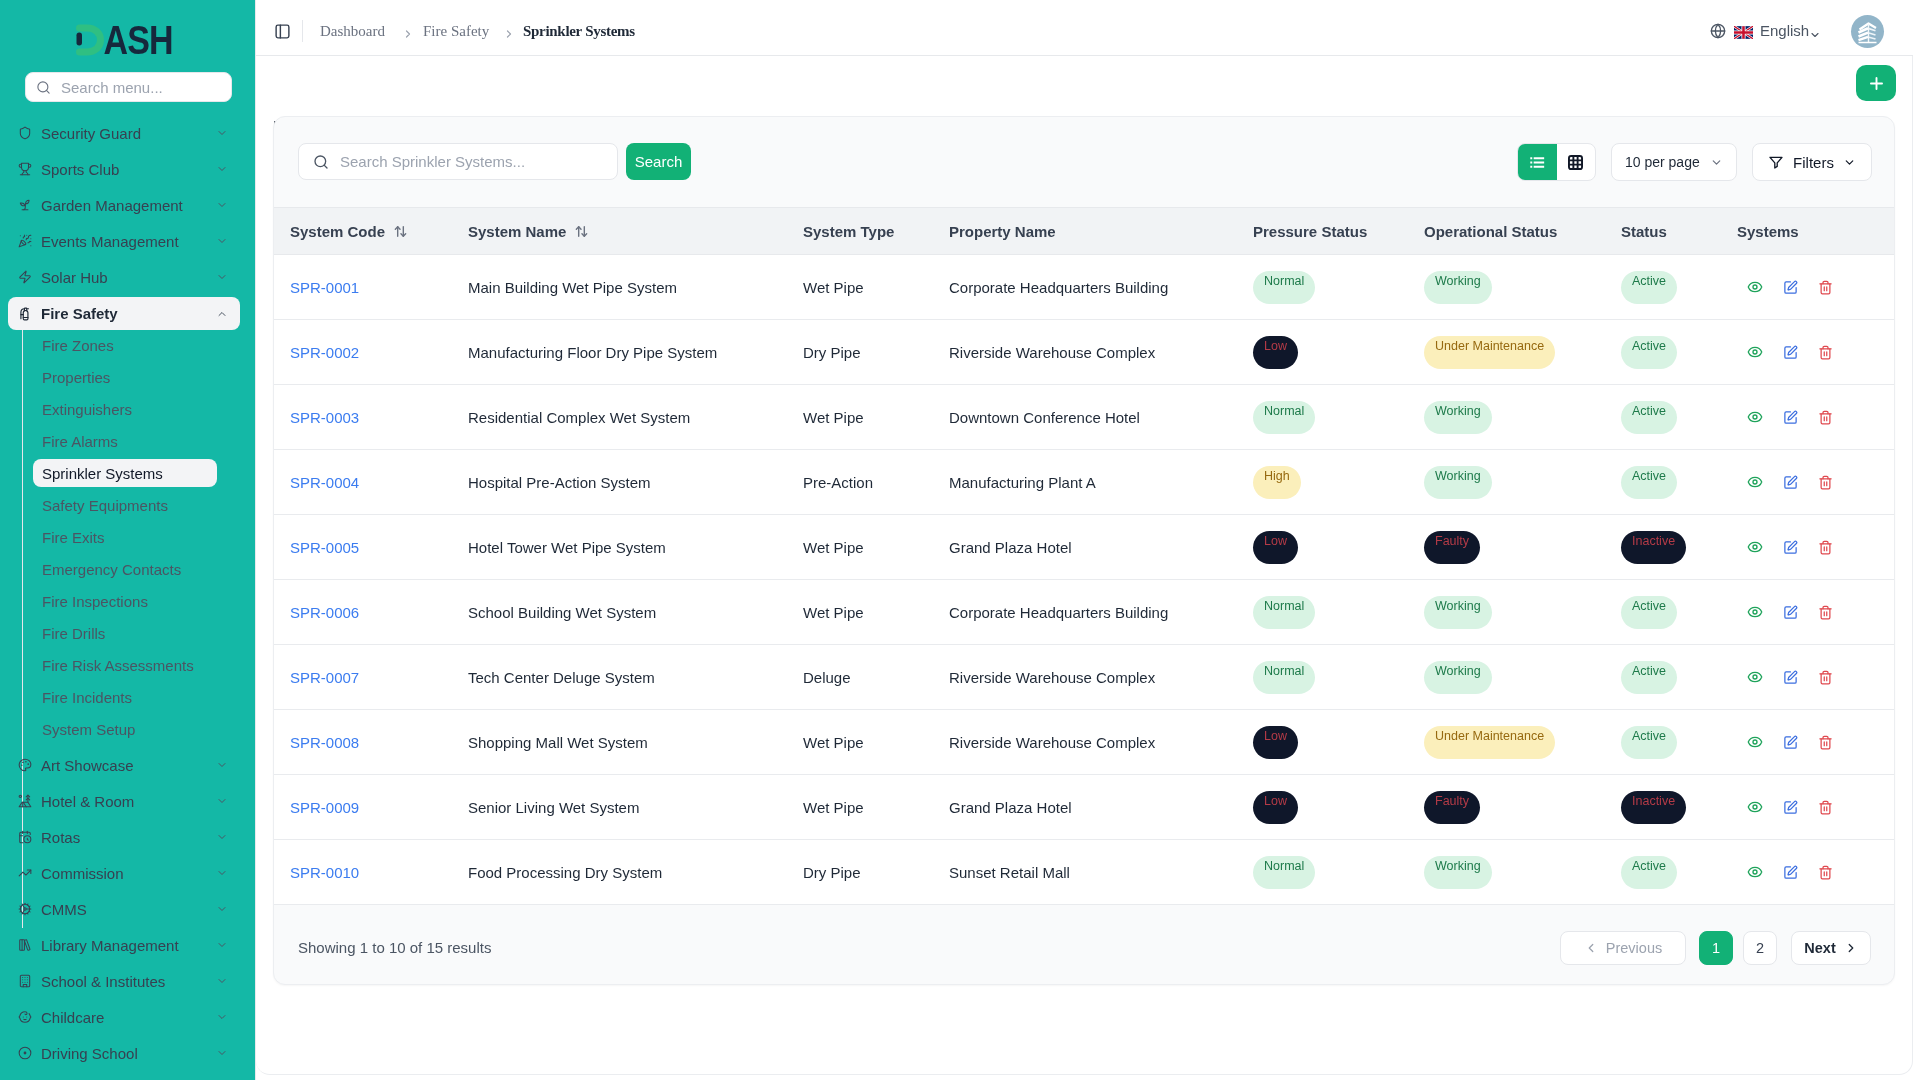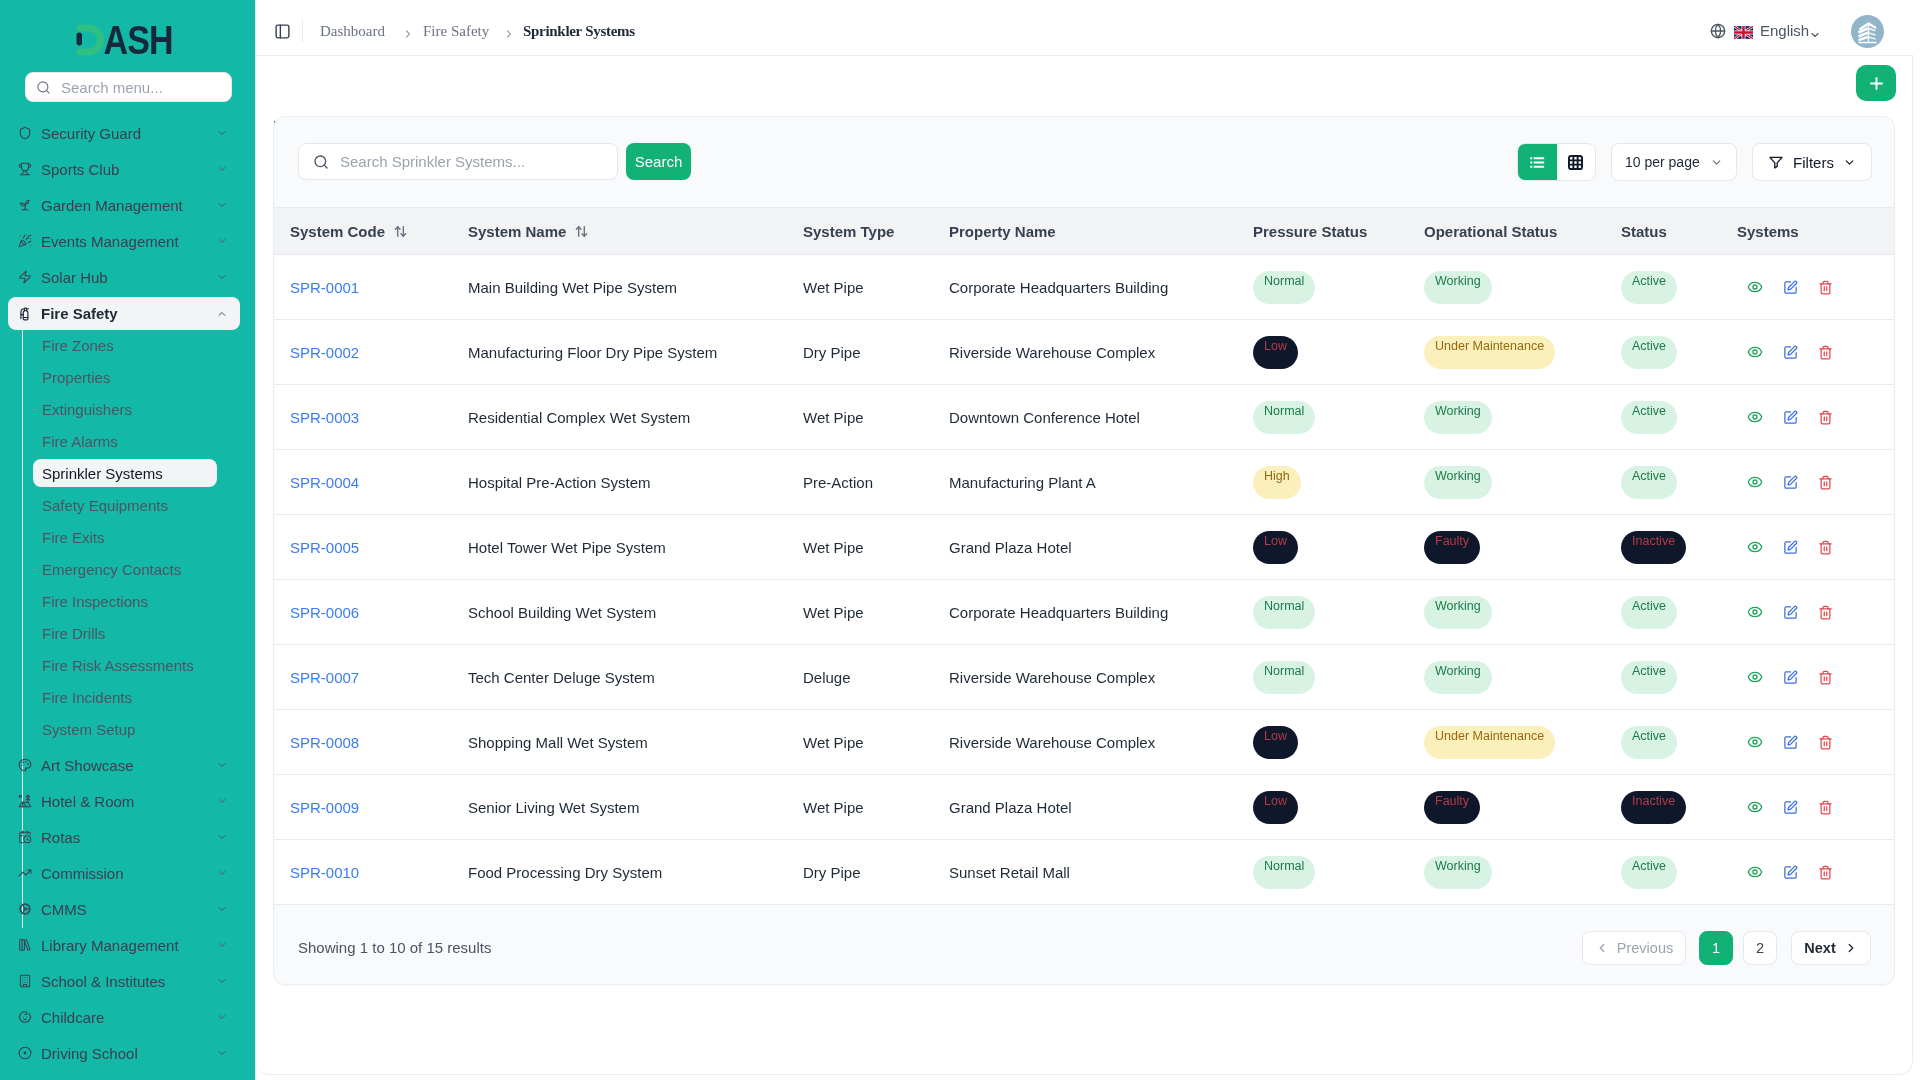--- a/index.html
+++ b/index.html
@@ -43,21 +43,21 @@
 .sorticon { display:inline-block; vertical-align:-2px; margin-left:8px; }
 .badge { display:inline-block; padding:3px 11px 16px; border-radius:999px; font-size:12.5px; font-weight:500; }
 .b-green { background:#d8f3e3; color:#1d7a4a; }
 .b-red { background:#0f172a; color:#b43b47; }
 .b-yellow { background:#fbefbb; color:#96690f; }
 .acticons { display:flex; gap:20px; align-items:center; margin-left:10px; }
 
 #cardfoot { position:absolute; left:0px; top:790px; width:1620px; height:81px; display:flex; align-items:center; }
 #showing { margin-left:24px; font-size:15px; color:#4b5563; }
 .pgbtn { height:34px; border:1px solid #e5e7eb; border-radius:8px; background:#fff; display:flex; align-items:center; justify-content:center; font-size:14.5px; color:#374151; }
-#prevbtn { width:104px; color:#9ca3af; gap:8px; margin-left:auto; }
+#prevbtn { width:126px; color:#9ca3af; gap:8px; margin-left:auto; }
 #pg1 { width:34px; background:#12b176; border-color:#12b176; color:#fff; margin-left:13px; }
 #pg2 { width:34px; margin-left:10px; }
 #nextbtn { width:80px; gap:8px; margin-left:14px; font-weight:600; color:#1f2937; }
 </style>
 </head>
 <body>
 
 <div id="sidebar">
   <div id="logo">
     <svg width="110" height="40" viewBox="0 0 110 40">

